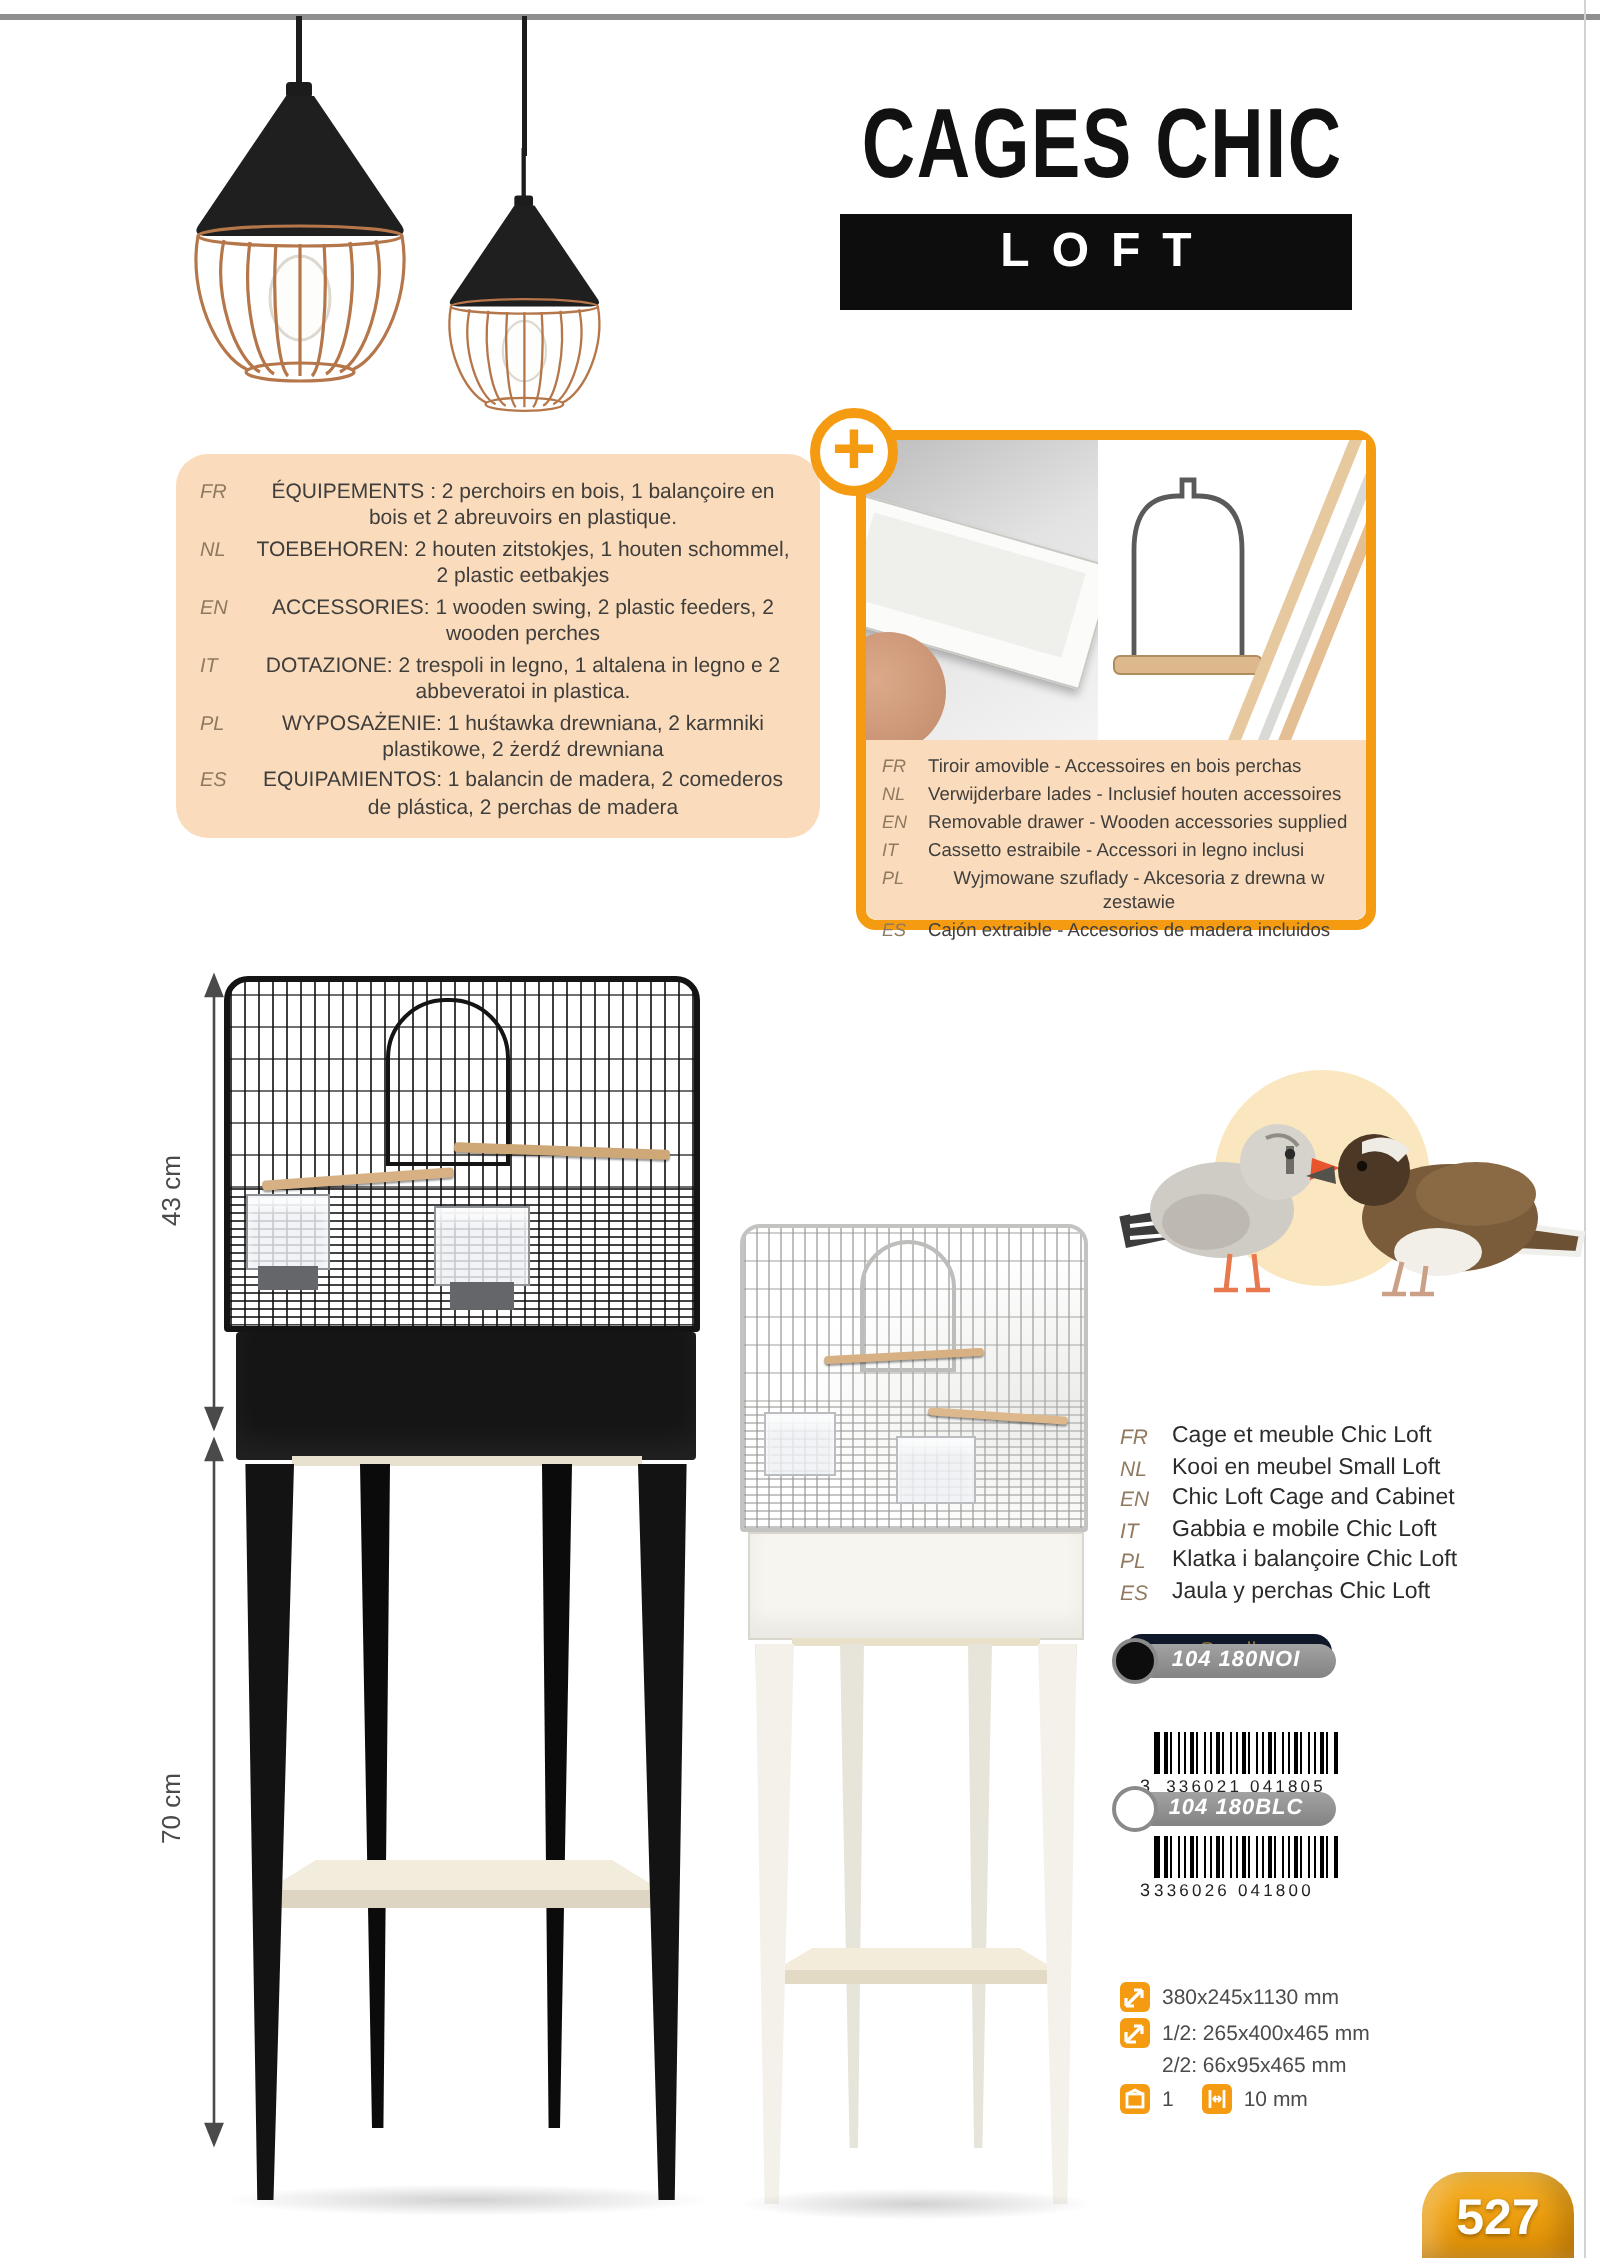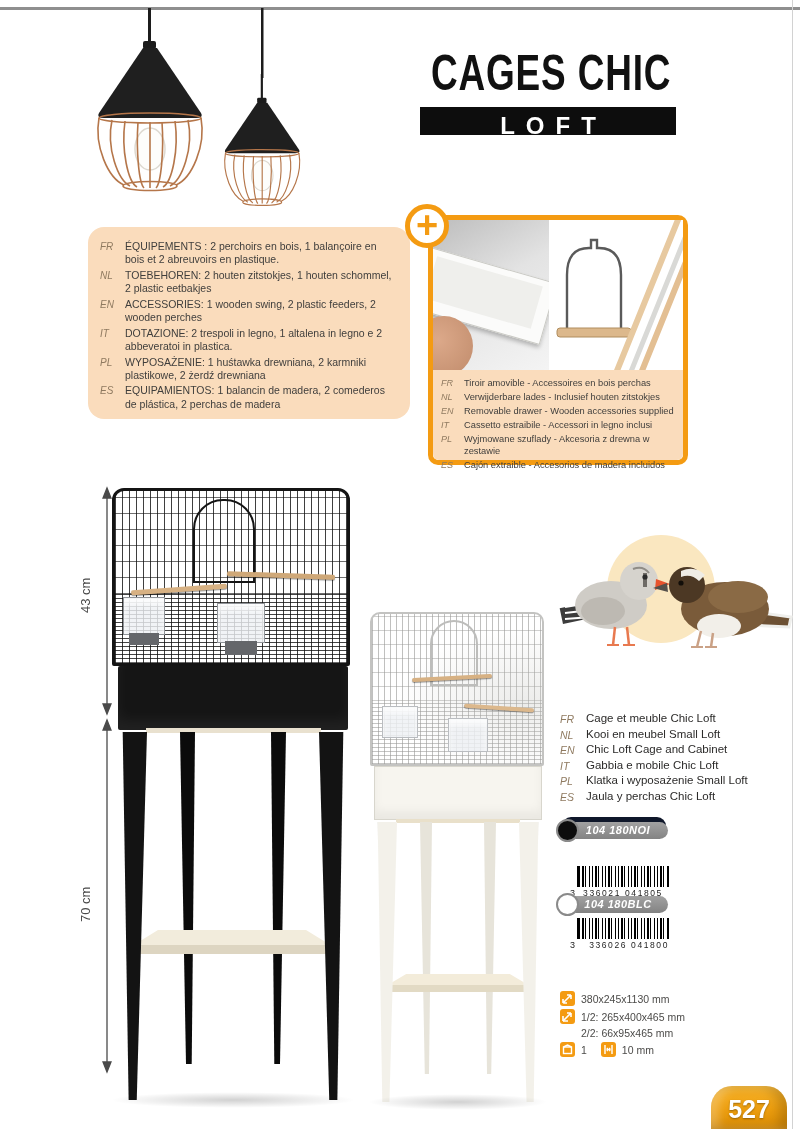--- a/index.html
+++ b/index.html
@@ -13,29 +13,29 @@
   .top-rule{left:0;top:7px;width:800px;height:3px;background:#8f8f8f;}
   .edge-line{left:792px;top:0;width:1px;height:1129px;background:#d2d2d2;}
 
   
   .title-wrap{left:408px;top:48px;width:280px;text-align:center;}
   .title-main{
     display:inline-block;font-size:44px;font-weight:700;color:#111;
     transform:scale(.84,1.12);transform-origin:center;letter-spacing:1px;white-space:nowrap;
   }
   .title-banner{
-    left:420px;top:107px;width:256px;height:28px;background:#0d0d0d;
+    left:420px;top:107px;width:256px;height:48px;background:#0d0d0d;
     color:#fff;font-size:24px;font-weight:700;letter-spacing:11px;
     line-height:38px;text-align:center;box-sizing:border-box;padding-left:11px;
   }
 
   
   .lang-row{display:flex;gap:6px;margin:0 0 2px 0;}
   .lang-code{flex:0 0 19px;font-style:italic;color:#8f7a60;font-size:10px;padding-top:1px;}
-  .lang-text{color:#3f3e3c;font-size:10.5px;line-height:1.28;}
+  .lang-text{color:#3f3e3c;font-size:10.5px;line-height:1.28;text-align:center;}
 
   
   .equip-box{
     left:88px;top:227px;width:322px;height:192px;background:#fadcbc;
     border-radius:16px;box-sizing:border-box;padding:13px 12px 10px 12px;
   }
 
   
   .feature-box{
     left:428px;top:215px;width:260px;height:250px;background:#ffffff;
@@ -295,21 +295,21 @@
       </svg>
     </div>
   </div>
   <div class="feature-text">
     <div class="lang-row">
       <span class="lang-code">FR</span>
       <span class="lang-text">Tiroir amovible - Accessoires en bois perchas</span>
     </div>
     <div class="lang-row">
       <span class="lang-code">NL</span>
-      <span class="lang-text">Verwijderbare lades - Inclusief houten zitstokjes</span>
+      <span class="lang-text">Verwijderbare lades - Inclusief houten accessoires</span>
     </div>
     <div class="lang-row">
       <span class="lang-code">EN</span>
       <span class="lang-text">Removable drawer - Wooden accessories supplied</span>
     </div>
     <div class="lang-row">
       <span class="lang-code">IT</span>
       <span class="lang-text">Cassetto estraibile - Accessori in legno inclusi</span>
     </div>
     <div class="lang-row">
@@ -426,21 +426,21 @@
   <div class="lang-row">
     <span class="lang-code">EN</span>
     <span class="lang-text">Chic Loft Cage and Cabinet</span>
   </div>
   <div class="lang-row">
     <span class="lang-code">IT</span>
     <span class="lang-text">Gabbia e mobile Chic Loft</span>
   </div>
   <div class="lang-row">
     <span class="lang-code">PL</span>
-    <span class="lang-text">Klatka i wyposażenie Small Loft</span>
+    <span class="lang-text">Klatka i balançoire Chic Loft</span>
   </div>
   <div class="lang-row">
     <span class="lang-code">ES</span>
     <span class="lang-text">Jaula y perchas Chic Loft</span>
   </div>
 </div>
 
 <div class="abs size-badge">Small</div>
 
 <div class="abs prod-row" style="top:819px;">
@@ -456,21 +456,21 @@
 </div>
 
 <div class="abs prod-row" style="top:893px;">
   <div class="dot white"></div>
   <div class="ref-capsule">104 180BLC</div>
 </div>
 <div class="abs barcode-wrap" style="top:918px;">
   <span class="ean-prefix">3</span>
   <span>
     <span class="bars" style="display:block;"></span>
-    <span class="ean-digits" style="display:block;text-align:right;">336026 041800</span>
+    <span class="ean-digits" style="display:block;text-align:left;">336026 041800</span>
   </span>
 </div>
 
 <div class="abs specs">
   <div class="spec-row">
     <span class="spec-icon">
       <svg width="11" height="11" viewBox="0 0 11 11">
           <path d="M1,10 L9,2 M9,2 L5,2 M9,2 L9,6 M1,10 L5,10 M1,10 L1,6" stroke="#fff" stroke-width="1.6" fill="none"></path>
         </svg>
     </span>

